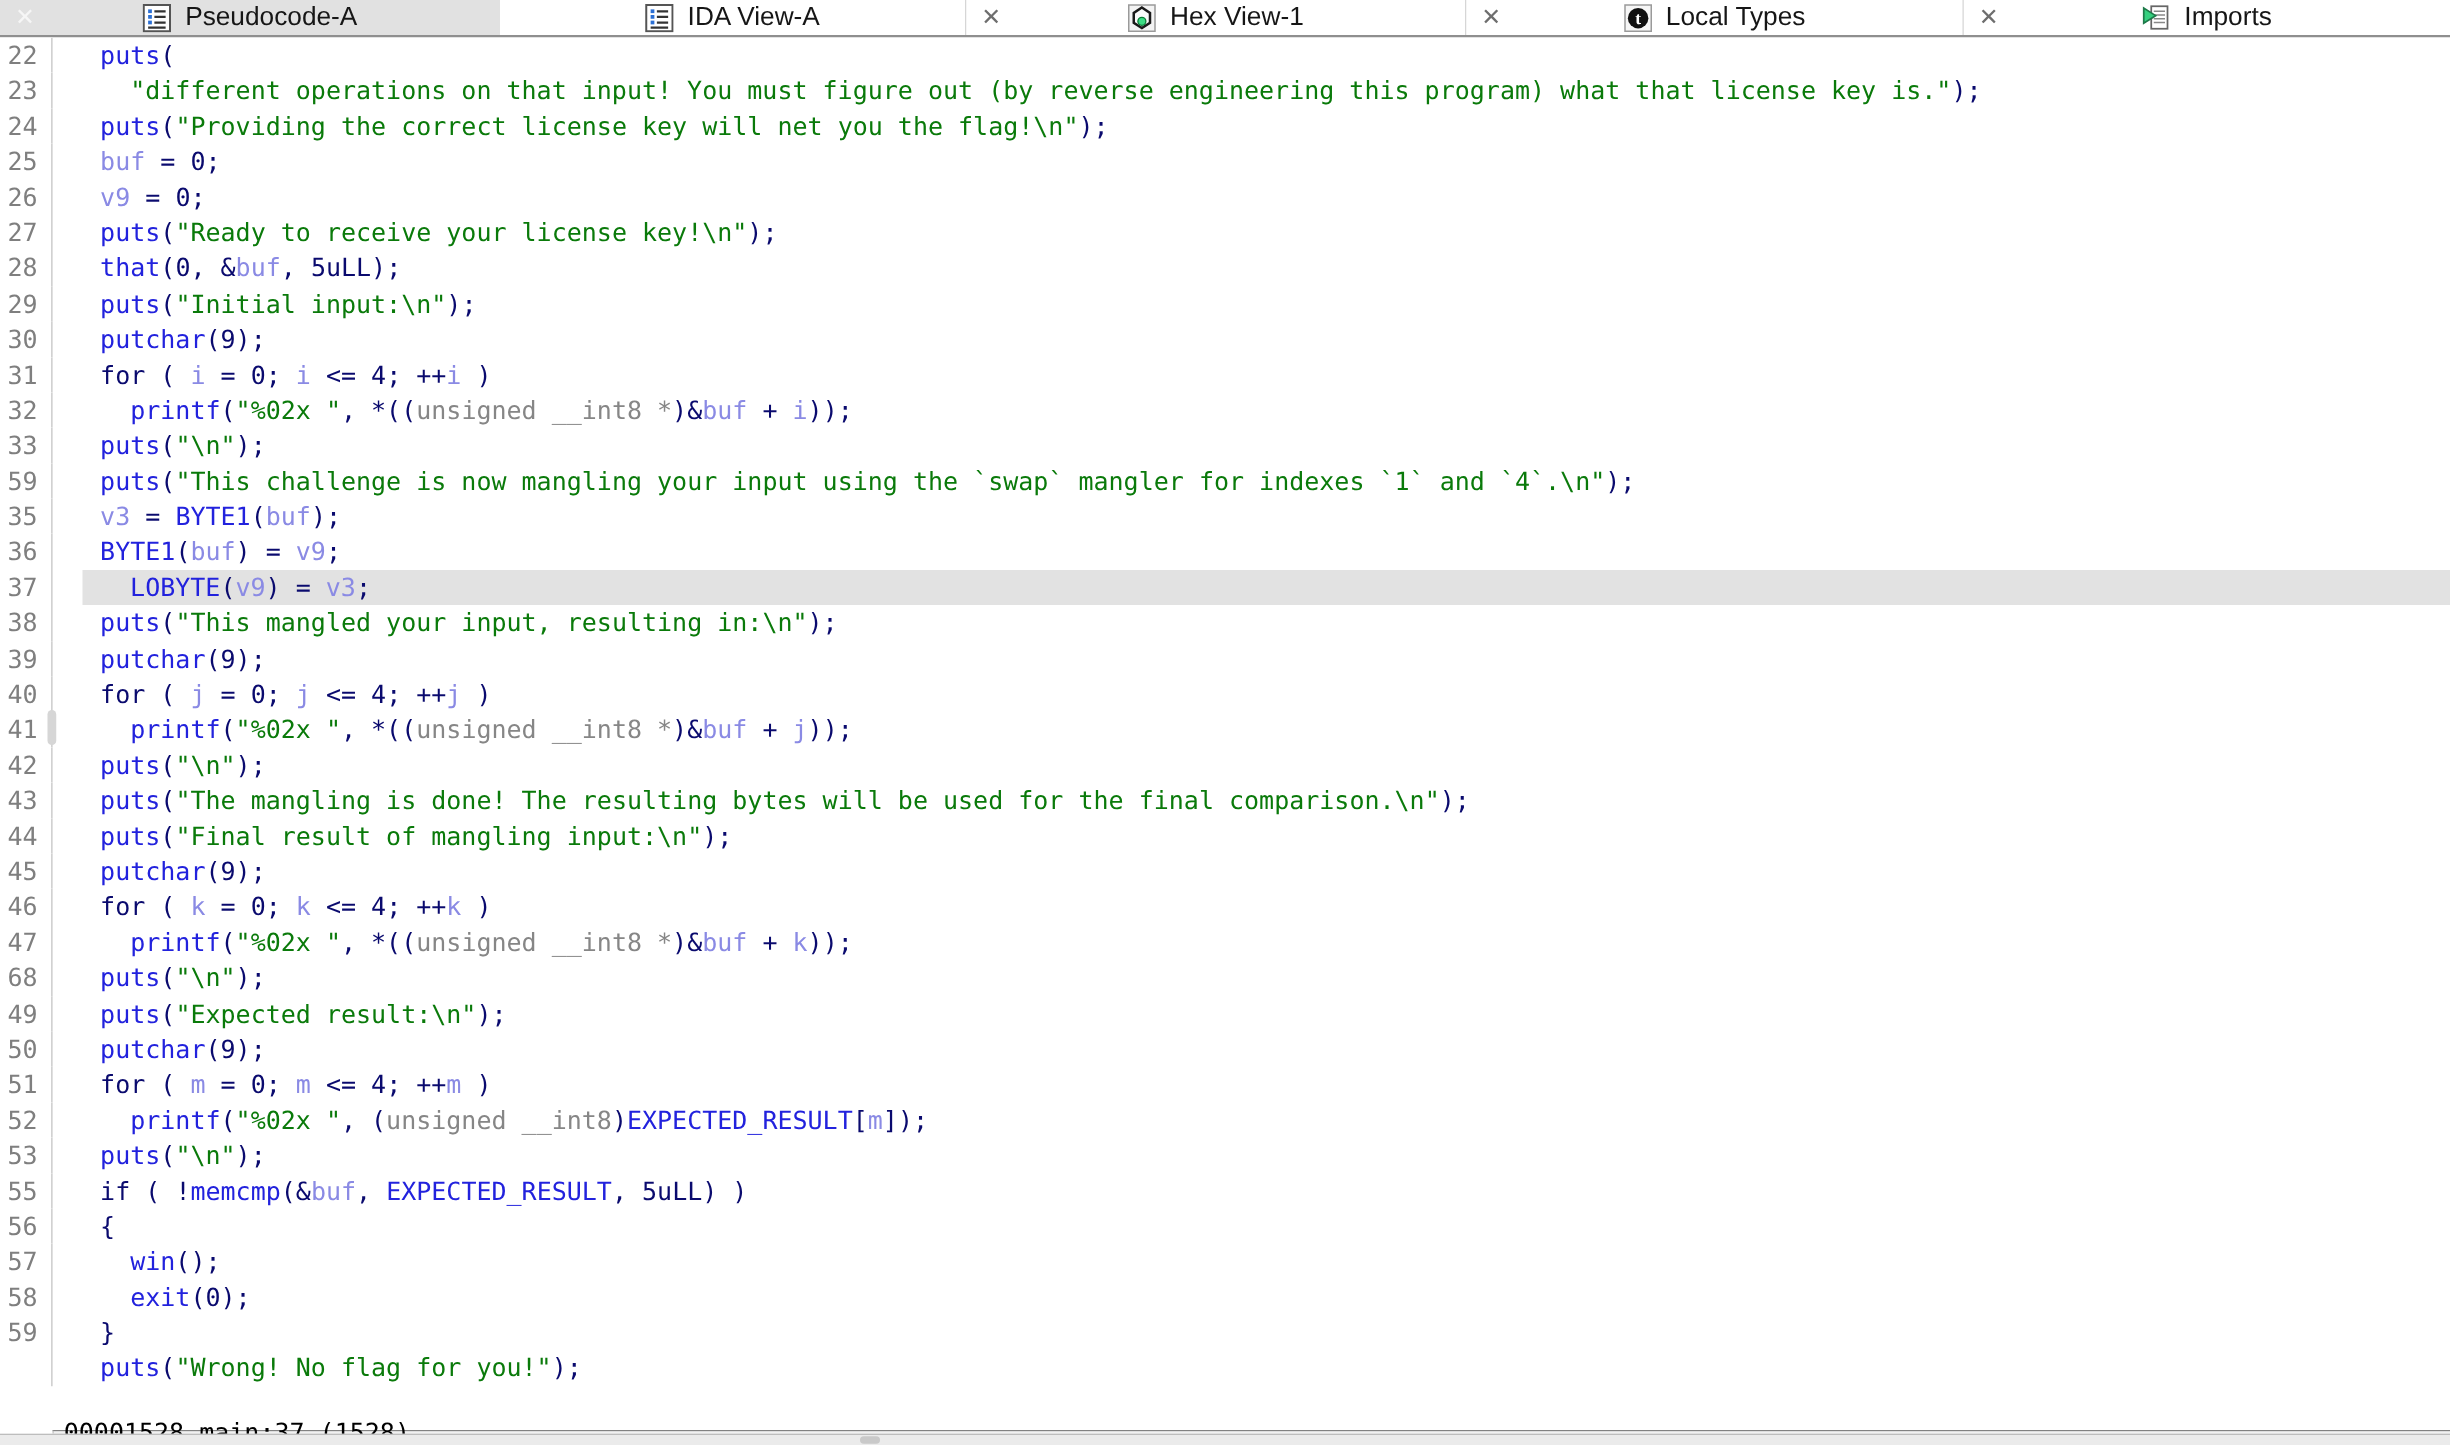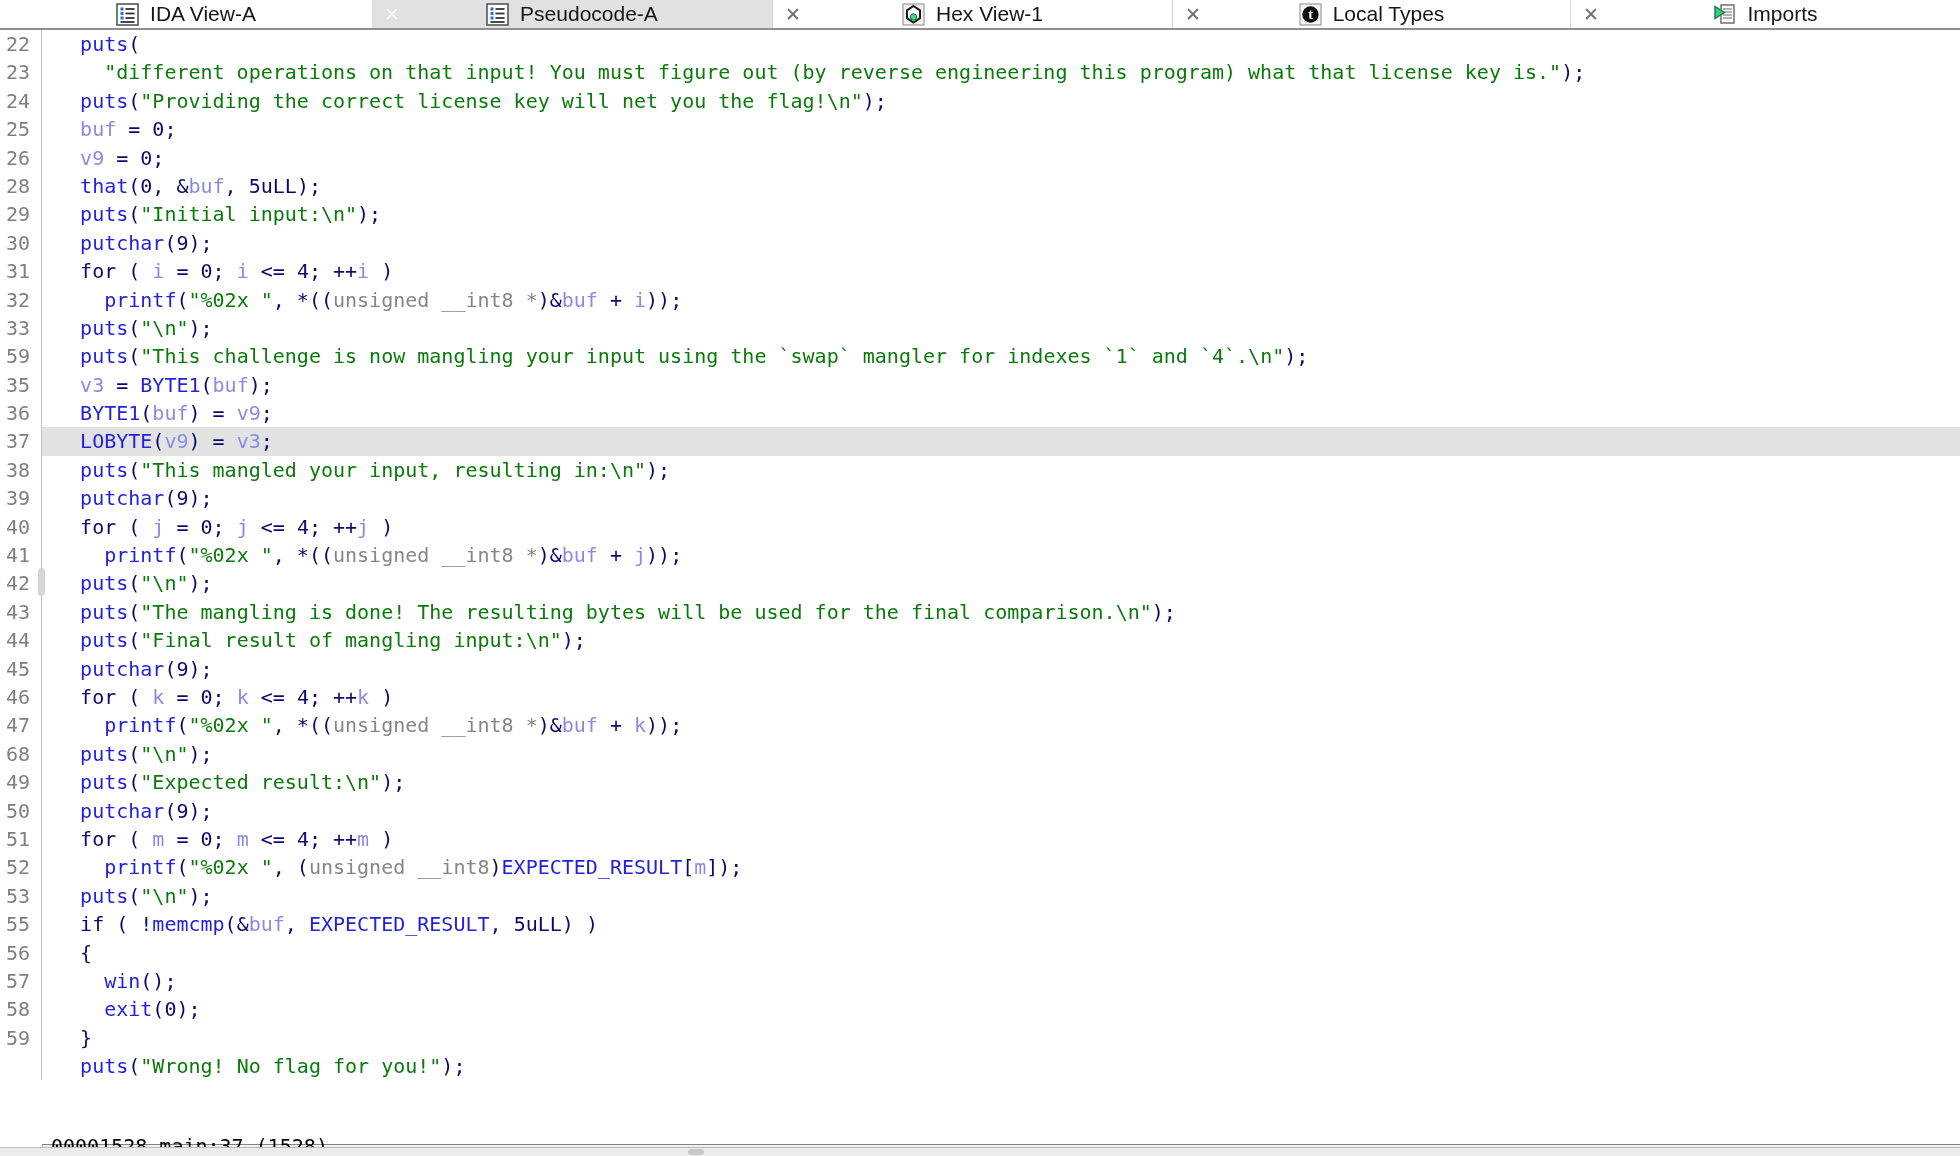--- a/index.html
+++ b/index.html
@@ -26,21 +26,21 @@
   .tab-close.pale{color:#f6f6f6;}
   .tab-icon{display:inline-flex;width:23px;height:23px;}
 
   
   .pane{flex:1 1 auto;overflow:hidden;position:relative;background:#fff;
         font-family:"DejaVu Sans Mono","Liberation Mono",monospace;font-size:20px;}
   .code-row{display:flex;height:28.4px;line-height:28.4px;white-space:pre;}
   .gutter-cell{flex:0 0 42px;width:42px;text-align:right;padding-right:11px;
                color:var(--c-line-number);border-right:1px solid #c2c2c2;background:#fff;}
   .code-cell{flex:1 1 auto;padding-left:14px;}
-  .code-row.hl .code-cell{background:var(--c-highlight-bg);}
+  .code-row.hl .code-cell{background:var(--c-highlight-bg);margin-left:24px;}
   .tk-kw{color:var(--c-keyword);}
   .tk-pu{color:var(--c-punctuation);}
   .tk-nm{color:var(--c-number);}
   .tk-fn{color:var(--c-function-name);}
   .tk-gl{color:var(--c-function-name);}
   .tk-lv{color:var(--c-local-var);}
   .tk-st{color:var(--c-string);}
   .tk-ty{color:var(--c-type);}
   .v-thumb{position:absolute;left:38px;top:538px;width:7px;height:28px;background:#d6d6d6;
            border-radius:4px;}
@@ -58,51 +58,51 @@
   .h-thumb{position:absolute;left:688px;top:1px;width:16px;height:6px;background:#c9c9c9;
            border-radius:3px;}
 </style>
 </head>
 <body>
 
 <div id="app">
 
   <div class="tabbar">
 
-    <div class="tab" style="width:372px">
-      <span class="tab-icon">
-        <svg width="23" height="23" viewBox="0 0 23 23">
-          <rect x="1" y="1" width="21" height="21" fill="#ffffff" stroke="#555" stroke-width="1.6"></rect>
-          <rect x="4.5" y="4.5" width="3" height="3" fill="#2b6fd4"></rect>
-            <line x1="9.5" y1="6" x2="18.5" y2="6" stroke="#333" stroke-width="1.8"></line>
-          <rect x="4.5" y="9" width="3" height="3" fill="#2b6fd4"></rect>
-            <line x1="9.5" y1="10.5" x2="18.5" y2="10.5" stroke="#333" stroke-width="1.8"></line>
-          <rect x="4.5" y="13.5" width="3" height="3" fill="#2b6fd4"></rect>
-            <line x1="9.5" y1="15" x2="18.5" y2="15" stroke="#333" stroke-width="1.8"></line>
-          <line x1="4.5" y1="19" x2="18.5" y2="19" stroke="#333" stroke-width="1.8"></line>
-        </svg>
-      </span>
-      <span class="tab-label">IDA View-A</span>
-    </div>
-
     <div class="tab active" style="width:400px">
       <span class="tab-close pale">✕</span>
       <span class="tab-icon">
         <svg width="23" height="23" viewBox="0 0 23 23">
           <rect x="1" y="1" width="21" height="21" fill="#ffffff" stroke="#555" stroke-width="1.6"></rect>
           <rect x="4.5" y="4.5" width="3" height="3" fill="#2b6fd4"></rect>
             <line x1="9.5" y1="6" x2="18.5" y2="6" stroke="#333" stroke-width="1.8"></line>
           <rect x="4.5" y="9" width="3" height="3" fill="#2b6fd4"></rect>
             <line x1="9.5" y1="10.5" x2="18.5" y2="10.5" stroke="#333" stroke-width="1.8"></line>
           <rect x="4.5" y="13.5" width="3" height="3" fill="#2b6fd4"></rect>
             <line x1="9.5" y1="15" x2="18.5" y2="15" stroke="#333" stroke-width="1.8"></line>
           <line x1="4.5" y1="19" x2="18.5" y2="19" stroke="#333" stroke-width="1.8"></line>
         </svg>
       </span>
       <span class="tab-label">Pseudocode-A</span>
+    </div>
+
+    <div class="tab" style="width:372px">
+      <span class="tab-icon">
+        <svg width="23" height="23" viewBox="0 0 23 23">
+          <rect x="1" y="1" width="21" height="21" fill="#ffffff" stroke="#555" stroke-width="1.6"></rect>
+          <rect x="4.5" y="4.5" width="3" height="3" fill="#2b6fd4"></rect>
+            <line x1="9.5" y1="6" x2="18.5" y2="6" stroke="#333" stroke-width="1.8"></line>
+          <rect x="4.5" y="9" width="3" height="3" fill="#2b6fd4"></rect>
+            <line x1="9.5" y1="10.5" x2="18.5" y2="10.5" stroke="#333" stroke-width="1.8"></line>
+          <rect x="4.5" y="13.5" width="3" height="3" fill="#2b6fd4"></rect>
+            <line x1="9.5" y1="15" x2="18.5" y2="15" stroke="#333" stroke-width="1.8"></line>
+          <line x1="4.5" y1="19" x2="18.5" y2="19" stroke="#333" stroke-width="1.8"></line>
+        </svg>
+      </span>
+      <span class="tab-label">IDA View-A</span>
     </div>
 
     <div class="tab sep" style="width:400px">
       <span class="tab-close">✕</span>
       <span class="tab-icon">
         <svg width="23" height="23" viewBox="0 0 23 23">
           <rect x="1" y="1" width="21" height="21" fill="#f3f3f3" stroke="#9a9a9a" stroke-width="1.2"></rect>
           <polygon points="11.5,3 18,7.3 18,15.2 11.5,19.5 5,15.2 5,7.3" fill="#fafafa" stroke="#1a1a1a" stroke-width="2"></polygon>
           <circle cx="11.5" cy="14" r="3.2" fill="#3ddc84" stroke="#0a7a35" stroke-width="1"></circle>
         </svg>
@@ -139,20 +139,21 @@
 
   </div>
 
   <div class="pane" id="pane">
     <div class="v-thumb"></div>
   <div class="code-row"><div class="gutter-cell">22</div><div class="code-cell"><span class="tk-pu">  </span><span class="tk-fn">puts</span><span class="tk-pu">(</span></div></div>
       <div class="code-row"><div class="gutter-cell">23</div><div class="code-cell"><span class="tk-pu">    </span><span class="tk-st">"different operations on that input! You must figure out (by reverse engineering this program) what that license key is."</span><span class="tk-pu">);</span></div></div>
       <div class="code-row"><div class="gutter-cell">24</div><div class="code-cell"><span class="tk-pu">  </span><span class="tk-fn">puts</span><span class="tk-pu">(</span><span class="tk-st">"Providing the correct license key will net you the flag!\n"</span><span class="tk-pu">);</span></div></div>
       <div class="code-row"><div class="gutter-cell">25</div><div class="code-cell"><span class="tk-pu">  </span><span class="tk-lv">buf</span><span class="tk-pu"> = </span><span class="tk-nm">0</span><span class="tk-pu">;</span></div></div>
       <div class="code-row"><div class="gutter-cell">26</div><div class="code-cell"><span class="tk-pu">  </span><span class="tk-lv">v9</span><span class="tk-pu"> = </span><span class="tk-nm">0</span><span class="tk-pu">;</span></div></div>
+      <div class="code-row"><div class="gutter-cell">27</div><div class="code-cell"><span class="tk-pu">  </span><span class="tk-fn">puts</span><span class="tk-pu">(</span><span class="tk-st">"Ready to receive your license key!\n"</span><span class="tk-pu">);</span></div></div>
       <div class="code-row"><div class="gutter-cell">28</div><div class="code-cell"><span class="tk-pu">  </span><span class="tk-fn">that</span><span class="tk-pu">(</span><span class="tk-nm">0</span><span class="tk-pu">, &amp;</span><span class="tk-lv">buf</span><span class="tk-pu">, </span><span class="tk-nm">5uLL</span><span class="tk-pu">);</span></div></div>
       <div class="code-row"><div class="gutter-cell">29</div><div class="code-cell"><span class="tk-pu">  </span><span class="tk-fn">puts</span><span class="tk-pu">(</span><span class="tk-st">"Initial input:\n"</span><span class="tk-pu">);</span></div></div>
       <div class="code-row"><div class="gutter-cell">30</div><div class="code-cell"><span class="tk-pu">  </span><span class="tk-fn">putchar</span><span class="tk-pu">(</span><span class="tk-nm">9</span><span class="tk-pu">);</span></div></div>
       <div class="code-row"><div class="gutter-cell">31</div><div class="code-cell"><span class="tk-pu">  </span><span class="tk-kw">for</span><span class="tk-pu"> ( </span><span class="tk-lv">i</span><span class="tk-pu"> = </span><span class="tk-nm">0</span><span class="tk-pu">; </span><span class="tk-lv">i</span><span class="tk-pu"> &lt;= </span><span class="tk-nm">4</span><span class="tk-pu">; ++</span><span class="tk-lv">i</span><span class="tk-pu"> )</span></div></div>
       <div class="code-row"><div class="gutter-cell">32</div><div class="code-cell"><span class="tk-pu">    </span><span class="tk-fn">printf</span><span class="tk-pu">(</span><span class="tk-st">"%02x "</span><span class="tk-pu">, *((</span><span class="tk-ty">unsigned __int8 *</span><span class="tk-pu">)&amp;</span><span class="tk-lv">buf</span><span class="tk-pu"> + </span><span class="tk-lv">i</span><span class="tk-pu">));</span></div></div>
       <div class="code-row"><div class="gutter-cell">33</div><div class="code-cell"><span class="tk-pu">  </span><span class="tk-fn">puts</span><span class="tk-pu">(</span><span class="tk-st">"\n"</span><span class="tk-pu">);</span></div></div>
       <div class="code-row"><div class="gutter-cell">59</div><div class="code-cell"><span class="tk-pu">  </span><span class="tk-fn">puts</span><span class="tk-pu">(</span><span class="tk-st">"This challenge is now mangling your input using the `swap` mangler for indexes `1` and `4`.\n"</span><span class="tk-pu">);</span></div></div>
       <div class="code-row"><div class="gutter-cell">35</div><div class="code-cell"><span class="tk-pu">  </span><span class="tk-lv">v3</span><span class="tk-pu"> = </span><span class="tk-fn">BYTE1</span><span class="tk-pu">(</span><span class="tk-lv">buf</span><span class="tk-pu">);</span></div></div>
       <div class="code-row"><div class="gutter-cell">36</div><div class="code-cell"><span class="tk-pu">  </span><span class="tk-fn">BYTE1</span><span class="tk-pu">(</span><span class="tk-lv">buf</span><span class="tk-pu">) = </span><span class="tk-lv">v9</span><span class="tk-pu">;</span></div></div>
       <div class="code-row hl"><div class="gutter-cell">37</div><div class="code-cell"><span class="tk-pu">  </span><span class="tk-fn">LOBYTE</span><span class="tk-pu">(</span><span class="tk-lv">v9</span><span class="tk-pu">) = </span><span class="tk-lv">v3</span><span class="tk-pu">;</span></div></div>

